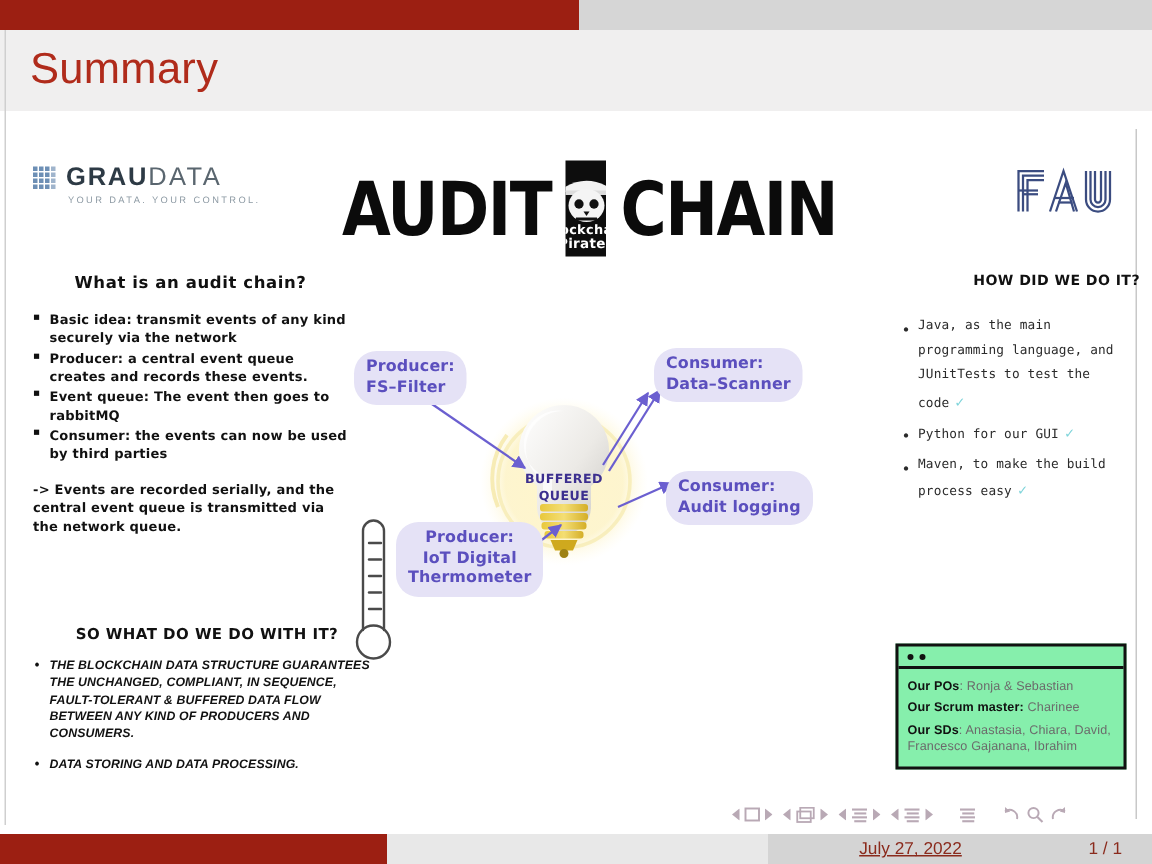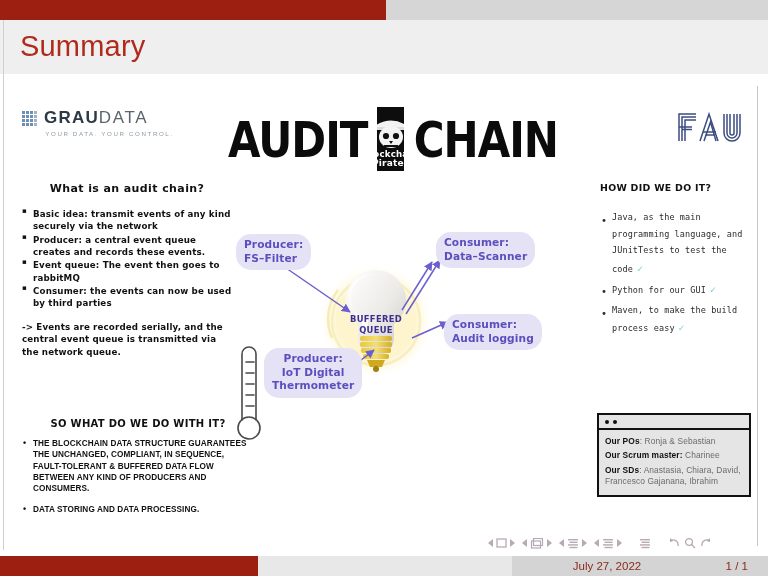--- a/index.html
+++ b/index.html
@@ -76,21 +76,21 @@
 
   .lcol2{position:absolute;left:22px;top:418px;width:232px;}
   .caps-head{
     text-align:center;font-weight:bold;font-size:10px;color:#111;
     letter-spacing:.3px;font-family:"DejaVu Sans",sans-serif;
   }
   .caps-bullets{margin:9px 0 0 0;padding:0;list-style:none;}
   .caps-bullets li{
     position:relative;padding-left:11px;margin-bottom:9px;
     font-family:"Liberation Sans",sans-serif;font-weight:bold;
-    font-size:8.2px;line-height:1.38;color:#111;letter-spacing:.1px;
+    font-size:8.2px;line-height:1.38;color:#111;letter-spacing:.1px;font-style:italic;
   }
   .caps-bullets li:before{content:"•";position:absolute;left:1px;top:-1px;font-size:9px;}
 
   
   .diagram{position:absolute;left:226px;top:226px;width:340px;height:190px;}
   .diagram svg{position:absolute;left:0;top:0;}
   .nodebox{
     position:absolute;background:#e5e2f6;border-radius:15px;
     padding:4px 8px 5px 8px;box-sizing:border-box;
     font-family:"DejaVu Sans",sans-serif;font-weight:bold;
@@ -106,37 +106,37 @@
     position:absolute;left:118px;top:88px;width:64px;text-align:center;
     font-family:"DejaVu Sans",sans-serif;font-weight:bold;
     font-size:8.4px;color:#3c2f8f;line-height:1.25;letter-spacing:.3px;z-index:5;
   }
 
   .thermo{position:absolute;left:228px;top:342px;}
 
   
   .rcol{position:absolute;left:600px;top:182px;width:160px;}
   .r-head{
-    text-align:left;font-weight:bold;font-size:9.4px;color:#111;
+    text-align:right;font-weight:bold;font-size:9.4px;color:#111;
     letter-spacing:.3px;font-family:"DejaVu Sans",sans-serif;
   }
   .r-bullets{margin:16px 0 0 0;padding:0;list-style:none;}
   .r-bullets li{
     position:relative;padding-left:12px;margin-bottom:2px;
     font-family:"DejaVu Sans Mono","DejaVu Sans",monospace;
     font-size:8.5px;line-height:1.95;color:#2b2b2b;letter-spacing:.1px;
   }
   .r-bullets li:before{content:"•";position:absolute;left:1px;top:2px;font-size:10px;color:#2b2b2b;}
   .chk{color:#7fd4da;font-size:10px;}
   .chk.inline{margin-left:4px;}
 
   
   .teambox{
-    position:absolute;left:597px;top:413px;width:154px;
-    border:2.2px solid #111;background:#e5e5e5;box-sizing:border-box;
+    position:absolute;left:597px;top:429px;width:154px;
+    border:2.2px solid #111;background:#86efac;box-sizing:border-box;
   }
   .tb-bar{
     height:15px;border-bottom:2.2px solid #111;display:flex;align-items:center;
     padding-left:6px;gap:4px;box-sizing:border-box;
   }
   .tb-dot{width:4px;height:4px;border-radius:50%;background:#111;}
   .tb-body{padding:6px 5px 5px 6px;}
   .tb-body p{
     margin:0 0 3px 0;font-family:"Liberation Sans",sans-serif;
     font-size:8.4px;line-height:1.34;color:#6b6b6b;letter-spacing:.1px;
@@ -150,21 +150,21 @@
   }
   .navsyms .grp{display:flex;align-items:center;gap:2px;}
   .navsyms svg{display:block;}
 
   .footer{position:absolute;left:0;top:556px;width:768px;height:20px;background:#e8e8e8;}
   .f-red{position:absolute;left:0;top:0;width:258px;height:20px;background:#9c1f12;}
   .f-gray{position:absolute;left:512px;top:0;width:256px;height:20px;background:#d4d4d4;}
   .f-date{
     position:absolute;left:512px;top:0;width:190px;height:20px;
     display:flex;align-items:center;justify-content:center;
-    font-size:11.5px;color:#8a2a1c;font-family:"Liberation Sans",sans-serif;
+    font-size:11.5px;color:#8a2a1c;font-family:"Liberation Sans",sans-serif;text-decoration:underline;
   }
   .f-page{
     position:absolute;left:700px;top:0;width:58px;height:20px;
     display:flex;align-items:center;justify-content:flex-end;padding-right:10px;
     box-sizing:border-box;font-size:11.5px;color:#8a2a1c;font-family:"Liberation Sans",sans-serif;
   }
 </style>
 </head>
 <body>
 

